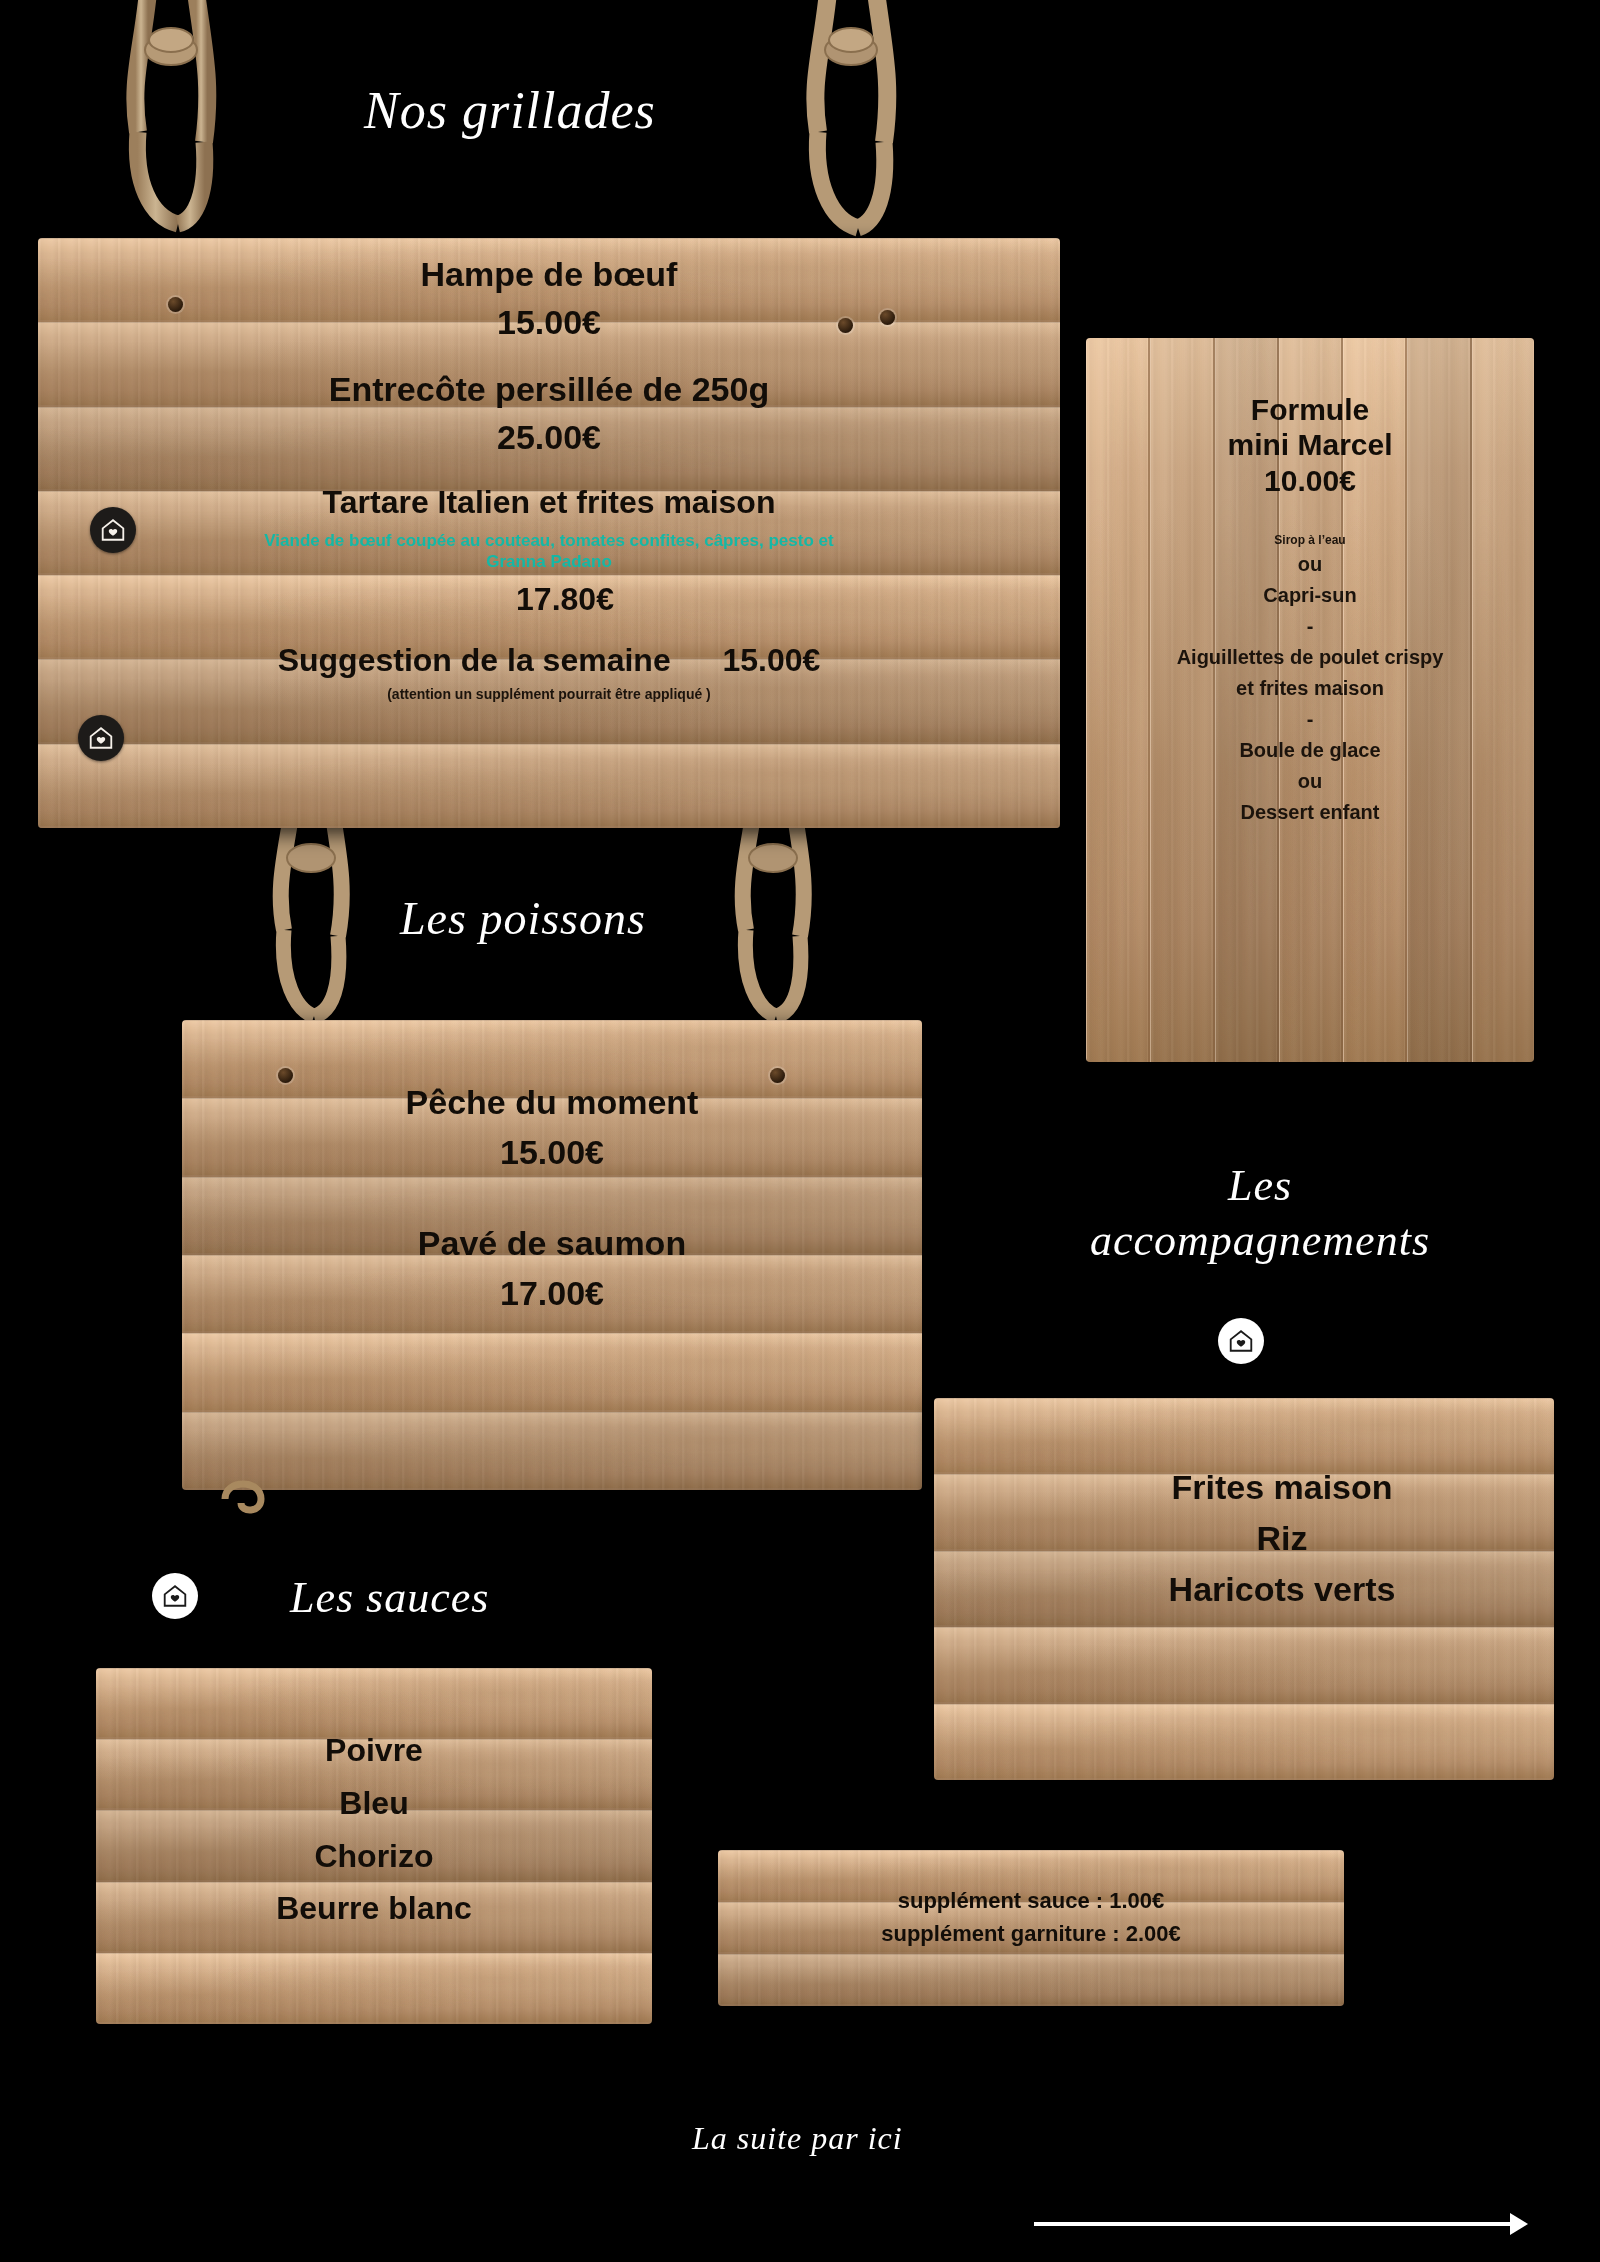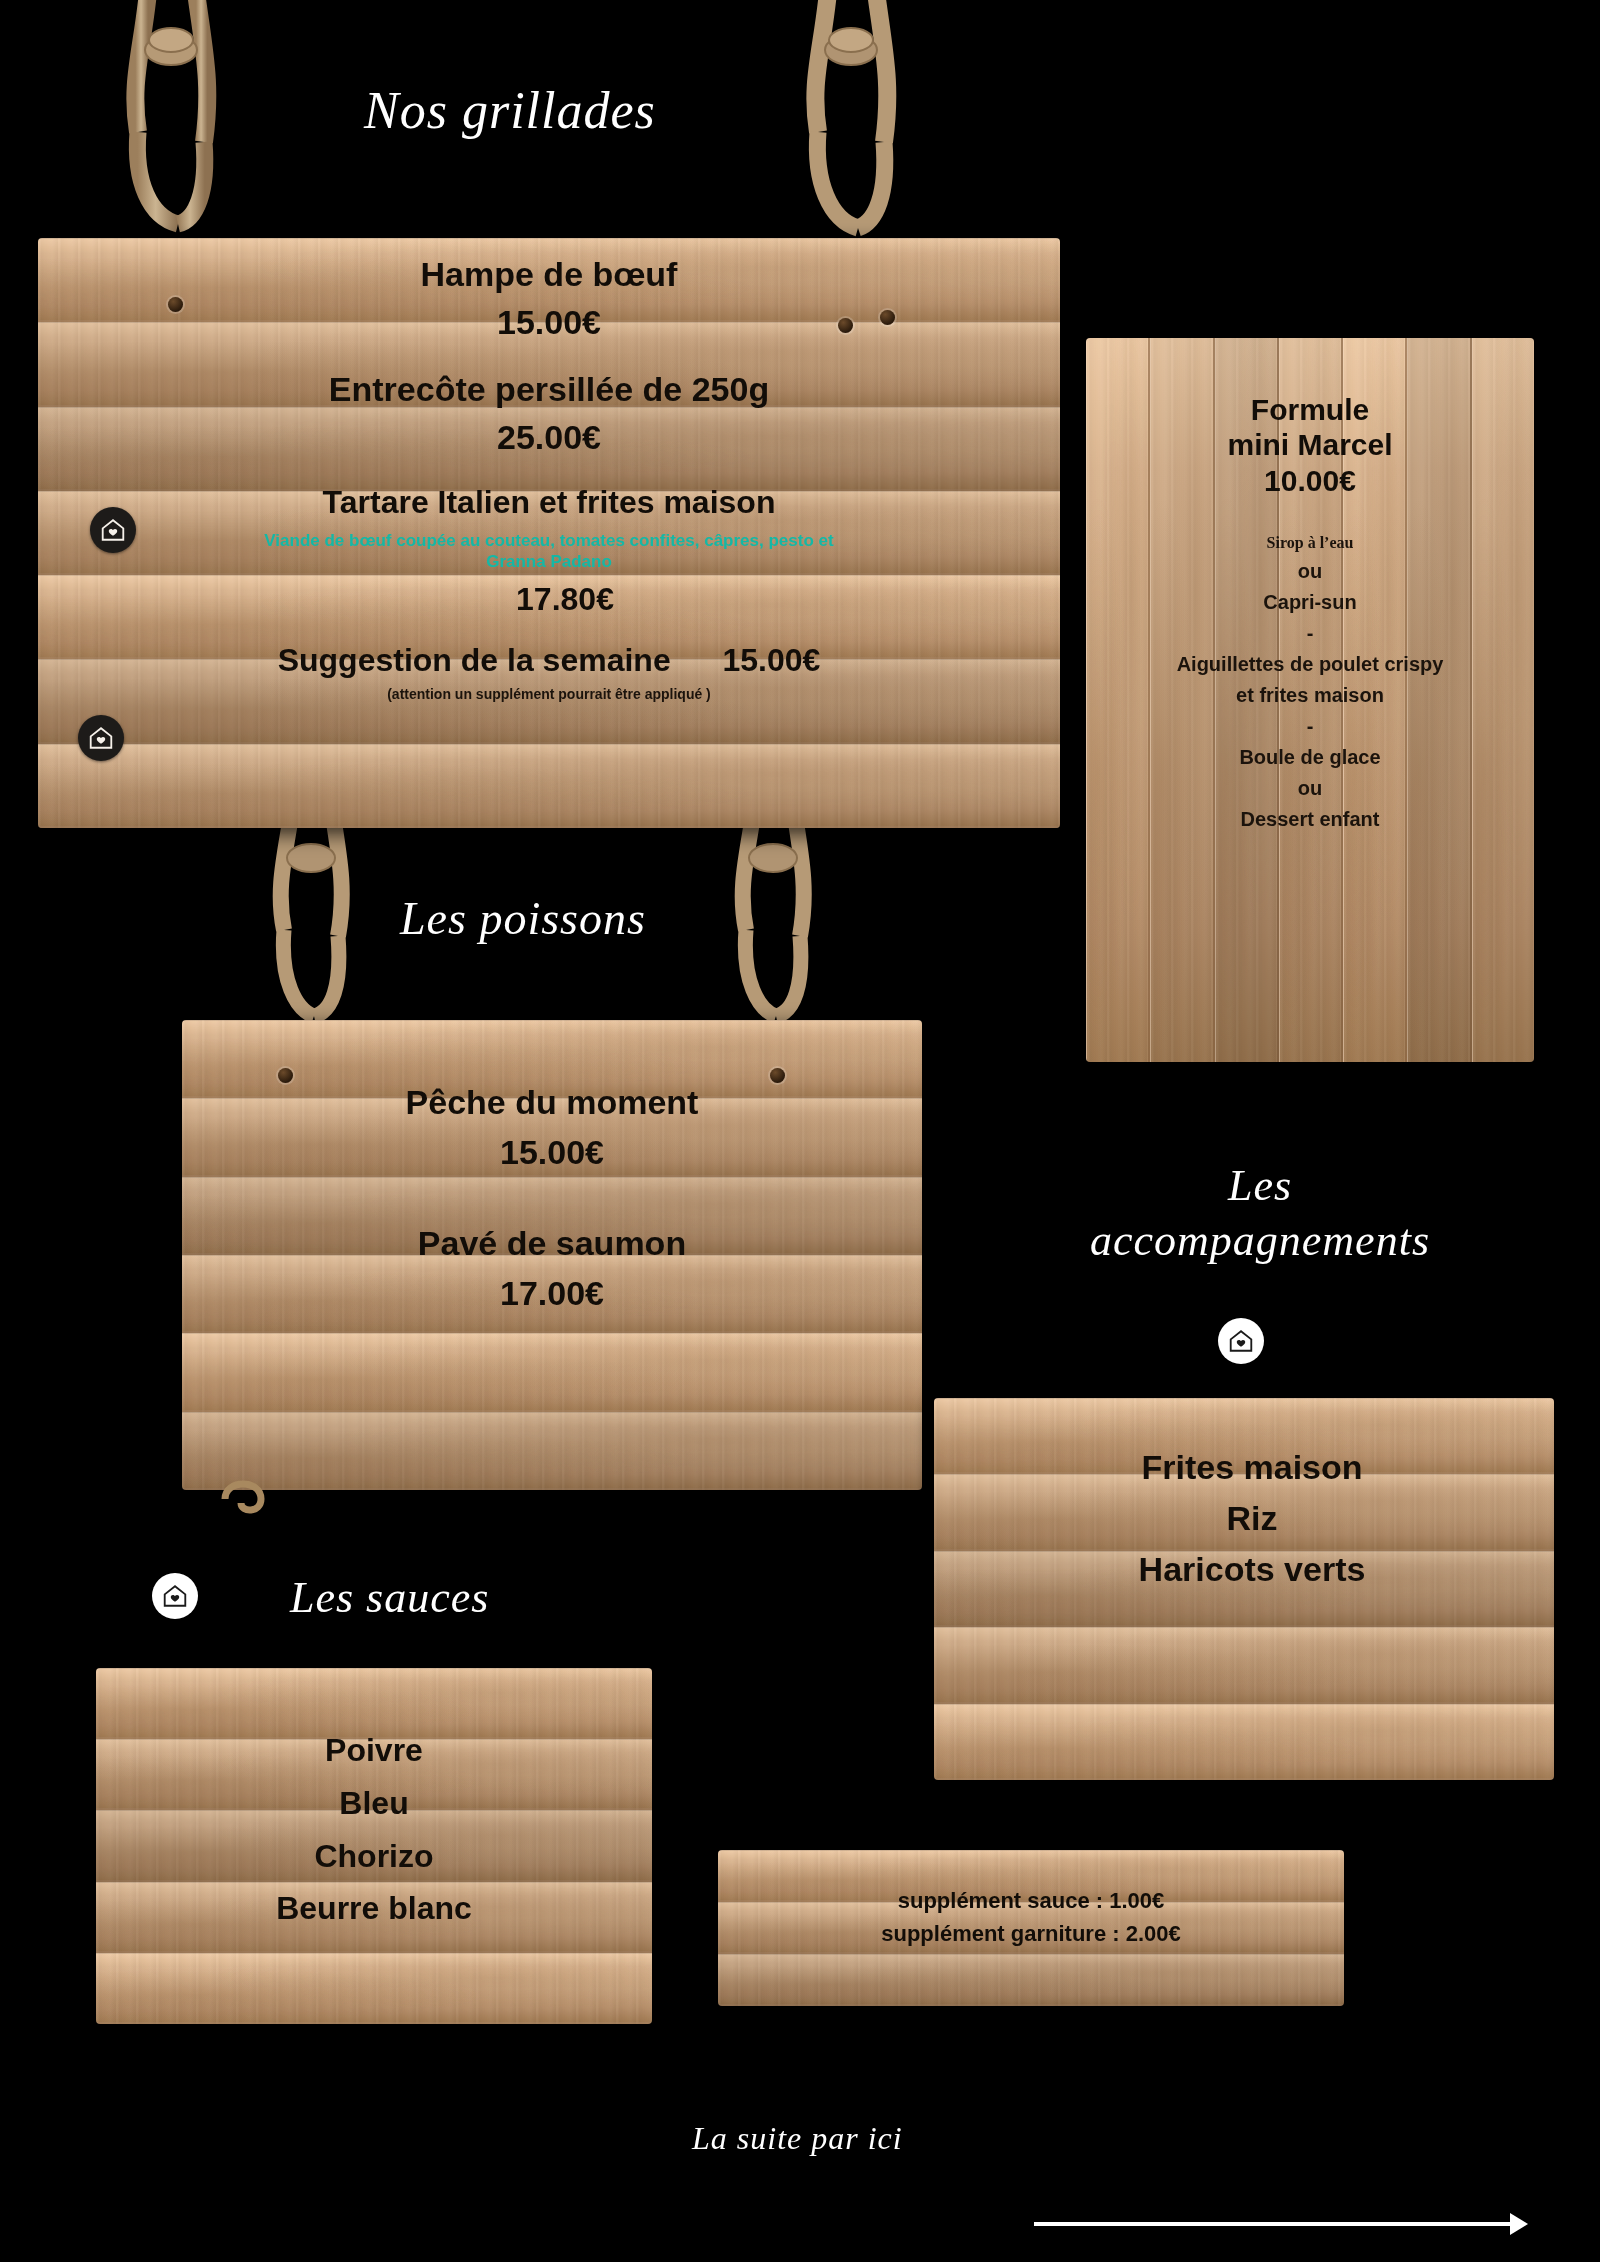--- a/index.html
+++ b/index.html
@@ -236,21 +236,21 @@
       <div class="plank light" style="border:none;border-left:1px solid rgba(255,255,255,0.25);border-right:2px solid rgba(80,50,25,0.4);"></div>
       <div class="plank dark" style="border:none;border-left:1px solid rgba(255,255,255,0.25);border-right:2px solid rgba(80,50,25,0.4);"></div>
       <div class="plank" style="border:none;border-left:1px solid rgba(255,255,255,0.25);"></div>
     </div>
   </div>
   <div class="board-text" style="left:1086px; top:338px; width:448px; height:724px; padding-top:54px;">
     <div class="dish" style="font-size:30px;">Formule</div>
     <div class="dish" style="font-size:30px;">mini Marcel</div>
     <div class="price" style="font-size:30px;">10.00€</div>
     <div style="height:32px;"></div>
-    <div class="small-note" style="font-size:16px; line-height:1.55;font-family:Liberation Serif, serif;">Sirop à l’eau</div>
+    <div class="small-note" style="font-size:12px; line-height:1.55;">Sirop à l’eau</div>
     <div class="small-note" style="font-size:20px; line-height:1.55;">ou</div>
     <div class="small-note" style="font-size:20px; line-height:1.55;">Capri-sun</div>
     <div class="small-note" style="font-size:20px; line-height:1.55;">-</div>
     <div class="small-note" style="font-size:20px; line-height:1.55;">Aiguillettes de poulet crispy</div>
     <div class="small-note" style="font-size:20px; line-height:1.55;">et frites maison</div>
     <div class="small-note" style="font-size:20px; line-height:1.55;">-</div>
     <div class="small-note" style="font-size:20px; line-height:1.55;">Boule de glace</div>
     <div class="small-note" style="font-size:20px; line-height:1.55;">ou</div>
     <div class="small-note" style="font-size:20px; line-height:1.55;">Dessert enfant</div>
   </div>
@@ -293,21 +293,21 @@
 
   <div class="board" style="left:934px; top:1398px; width:620px; height:382px;">
     <div class="planks">
       <div class="plank light"></div>
       <div class="plank"></div>
       <div class="plank dark"></div>
       <div class="plank"></div>
       <div class="plank light"></div>
     </div>
   </div>
-  <div class="board-text" style="left:942px; top:1398px; width:620px; height:324px; padding-top:44px;">
+  <div class="board-text" style="left:972px; top:1398px; width:620px; height:324px; padding-top:64px;">
     <div class="dish" style="font-size:34px; line-height:1.5;">Frites maison</div>
     <div class="dish" style="font-size:34px; line-height:1.5;">Riz</div>
     <div class="dish" style="font-size:34px; line-height:1.5;">Haricots verts</div>
   </div>
 
   <div class="home-badge" style="left:152px; top:1573px;">
     <svg width="26" height="26" viewBox="0 0 24 24">
       <path d="M12 3 L2.5 10.5 V21 h19 V10.5 Z" fill="none" stroke="#1a1a1a" stroke-width="1.7"></path>
       <path d="M12 17.4 c-2.6-1.8-3.9-3.1-3.9-4.5 0-1.1 .9-1.9 1.9-1.9 .8 0 1.5 .45 2 1.1 .5-.65 1.2-1.1 2-1.1 1 0 1.9 .8 1.9 1.9 0 1.4-1.3 2.7-3.9 4.5Z" fill="#1a1a1a"></path>
     </svg>

